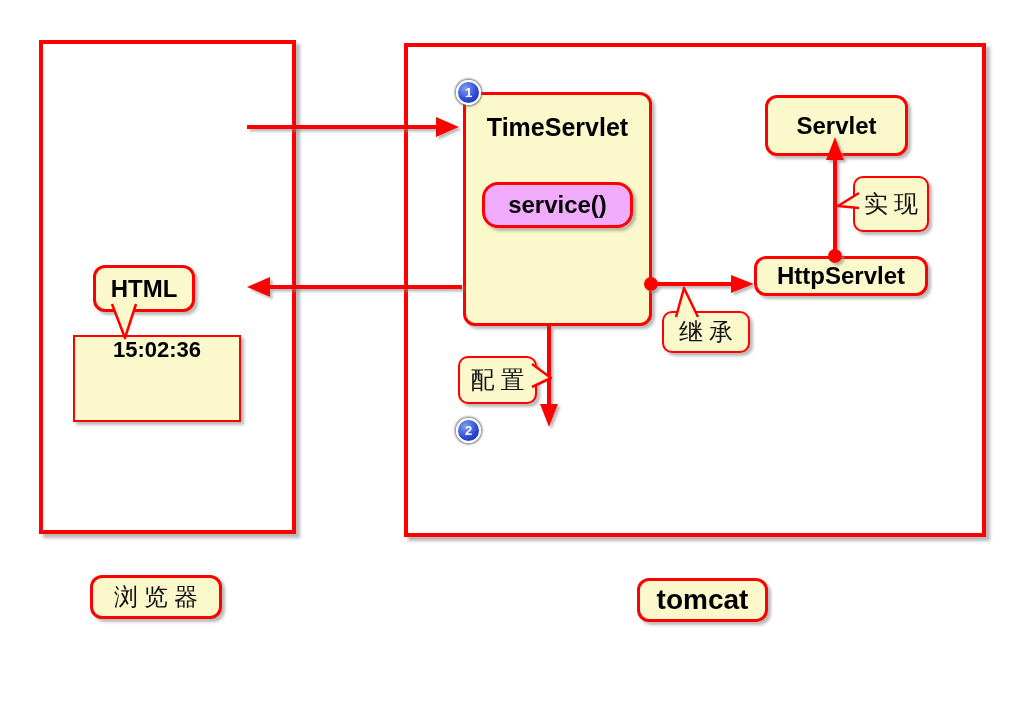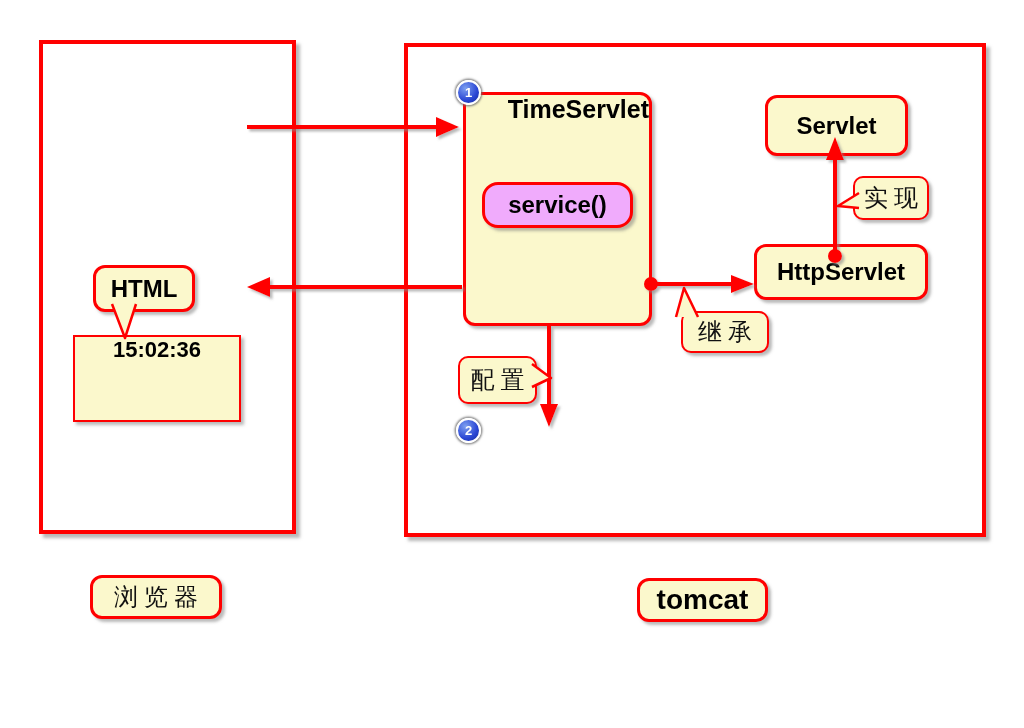--- a/index.html
+++ b/index.html
@@ -19,35 +19,35 @@
   #container-browser{left:39px;top:40px;width:257px;height:494px;}
   #container-tomcat{left:404px;top:43px;width:582px;height:494px;}
   .node{
     position:absolute;background:var(--node-fill);border:3px solid var(--red);
     border-radius:12px;box-sizing:border-box;
     box-shadow:3px 3px 3px rgba(120,120,120,.5);
     display:flex;align-items:center;justify-content:center;
     font-weight:bold;font-size:24px;color:#000;
   }
   #node-timeservlet{left:463px;top:92px;width:189px;height:234px;
-    align-items:flex-start;padding-top:0;font-size:25px;justify-content:flex-end;}
+    align-items:flex-start;padding-top:18px;font-size:25px;}
   #node-service{left:482px;top:182px;width:151px;height:46px;background:#f0abfc;border-radius:16px;}
   #node-servlet{left:765px;top:95px;width:143px;height:61px;}
-  #node-httpservlet{left:754px;top:244px;width:174px;height:56px;}
+  #node-httpservlet{left:754px;top:256px;width:174px;height:40px;}
   #node-webxml{left:468px;top:427px;width:182px;height:42px;}
   #node-html{left:93px;top:265px;width:102px;height:47px;}
   #node-time{left:73px;top:335px;width:168px;height:87px;border-width:2.5px;border-radius:0;
     align-items:flex-start;font-size:22px;}
   .cn{
     font-family:"Liberation Serif","DejaVu Serif",serif;font-weight:normal;
     font-size:24px;letter-spacing:6px;padding-left:6px;color:#111;
   }
   .callout{border-width:2.5px;border-radius:10px;}
-  #callout-implement{left:853px;top:176px;width:76px;height:44px;}
-  #callout-inherit{left:662px;top:311px;width:88px;height:42px;margin-left:19px;}
+  #callout-implement{left:853px;top:176px;width:76px;height:56px;}
+  #callout-inherit{left:662px;top:311px;width:88px;height:42px;}
   #callout-configure{left:458px;top:356px;width:79px;height:48px;}
   #label-browser{left:90px;top:575px;width:132px;height:44px;align-items:center;}
   #label-tomcat{left:637px;top:578px;width:131px;height:44px;font-size:28px;}
   .badge{
     position:absolute;width:21px;height:21px;border-radius:50%;
     background:radial-gradient(circle at 35% 30%, #7d9ff0, var(--badge-blue) 60%, #132a96);
     border:2px solid #fff;box-shadow:0 0 2px 1.5px rgba(110,110,110,.75);
     color:#fff;font-weight:bold;font-size:13px;
     display:flex;align-items:center;justify-content:center;box-sizing:content-box;
   }

